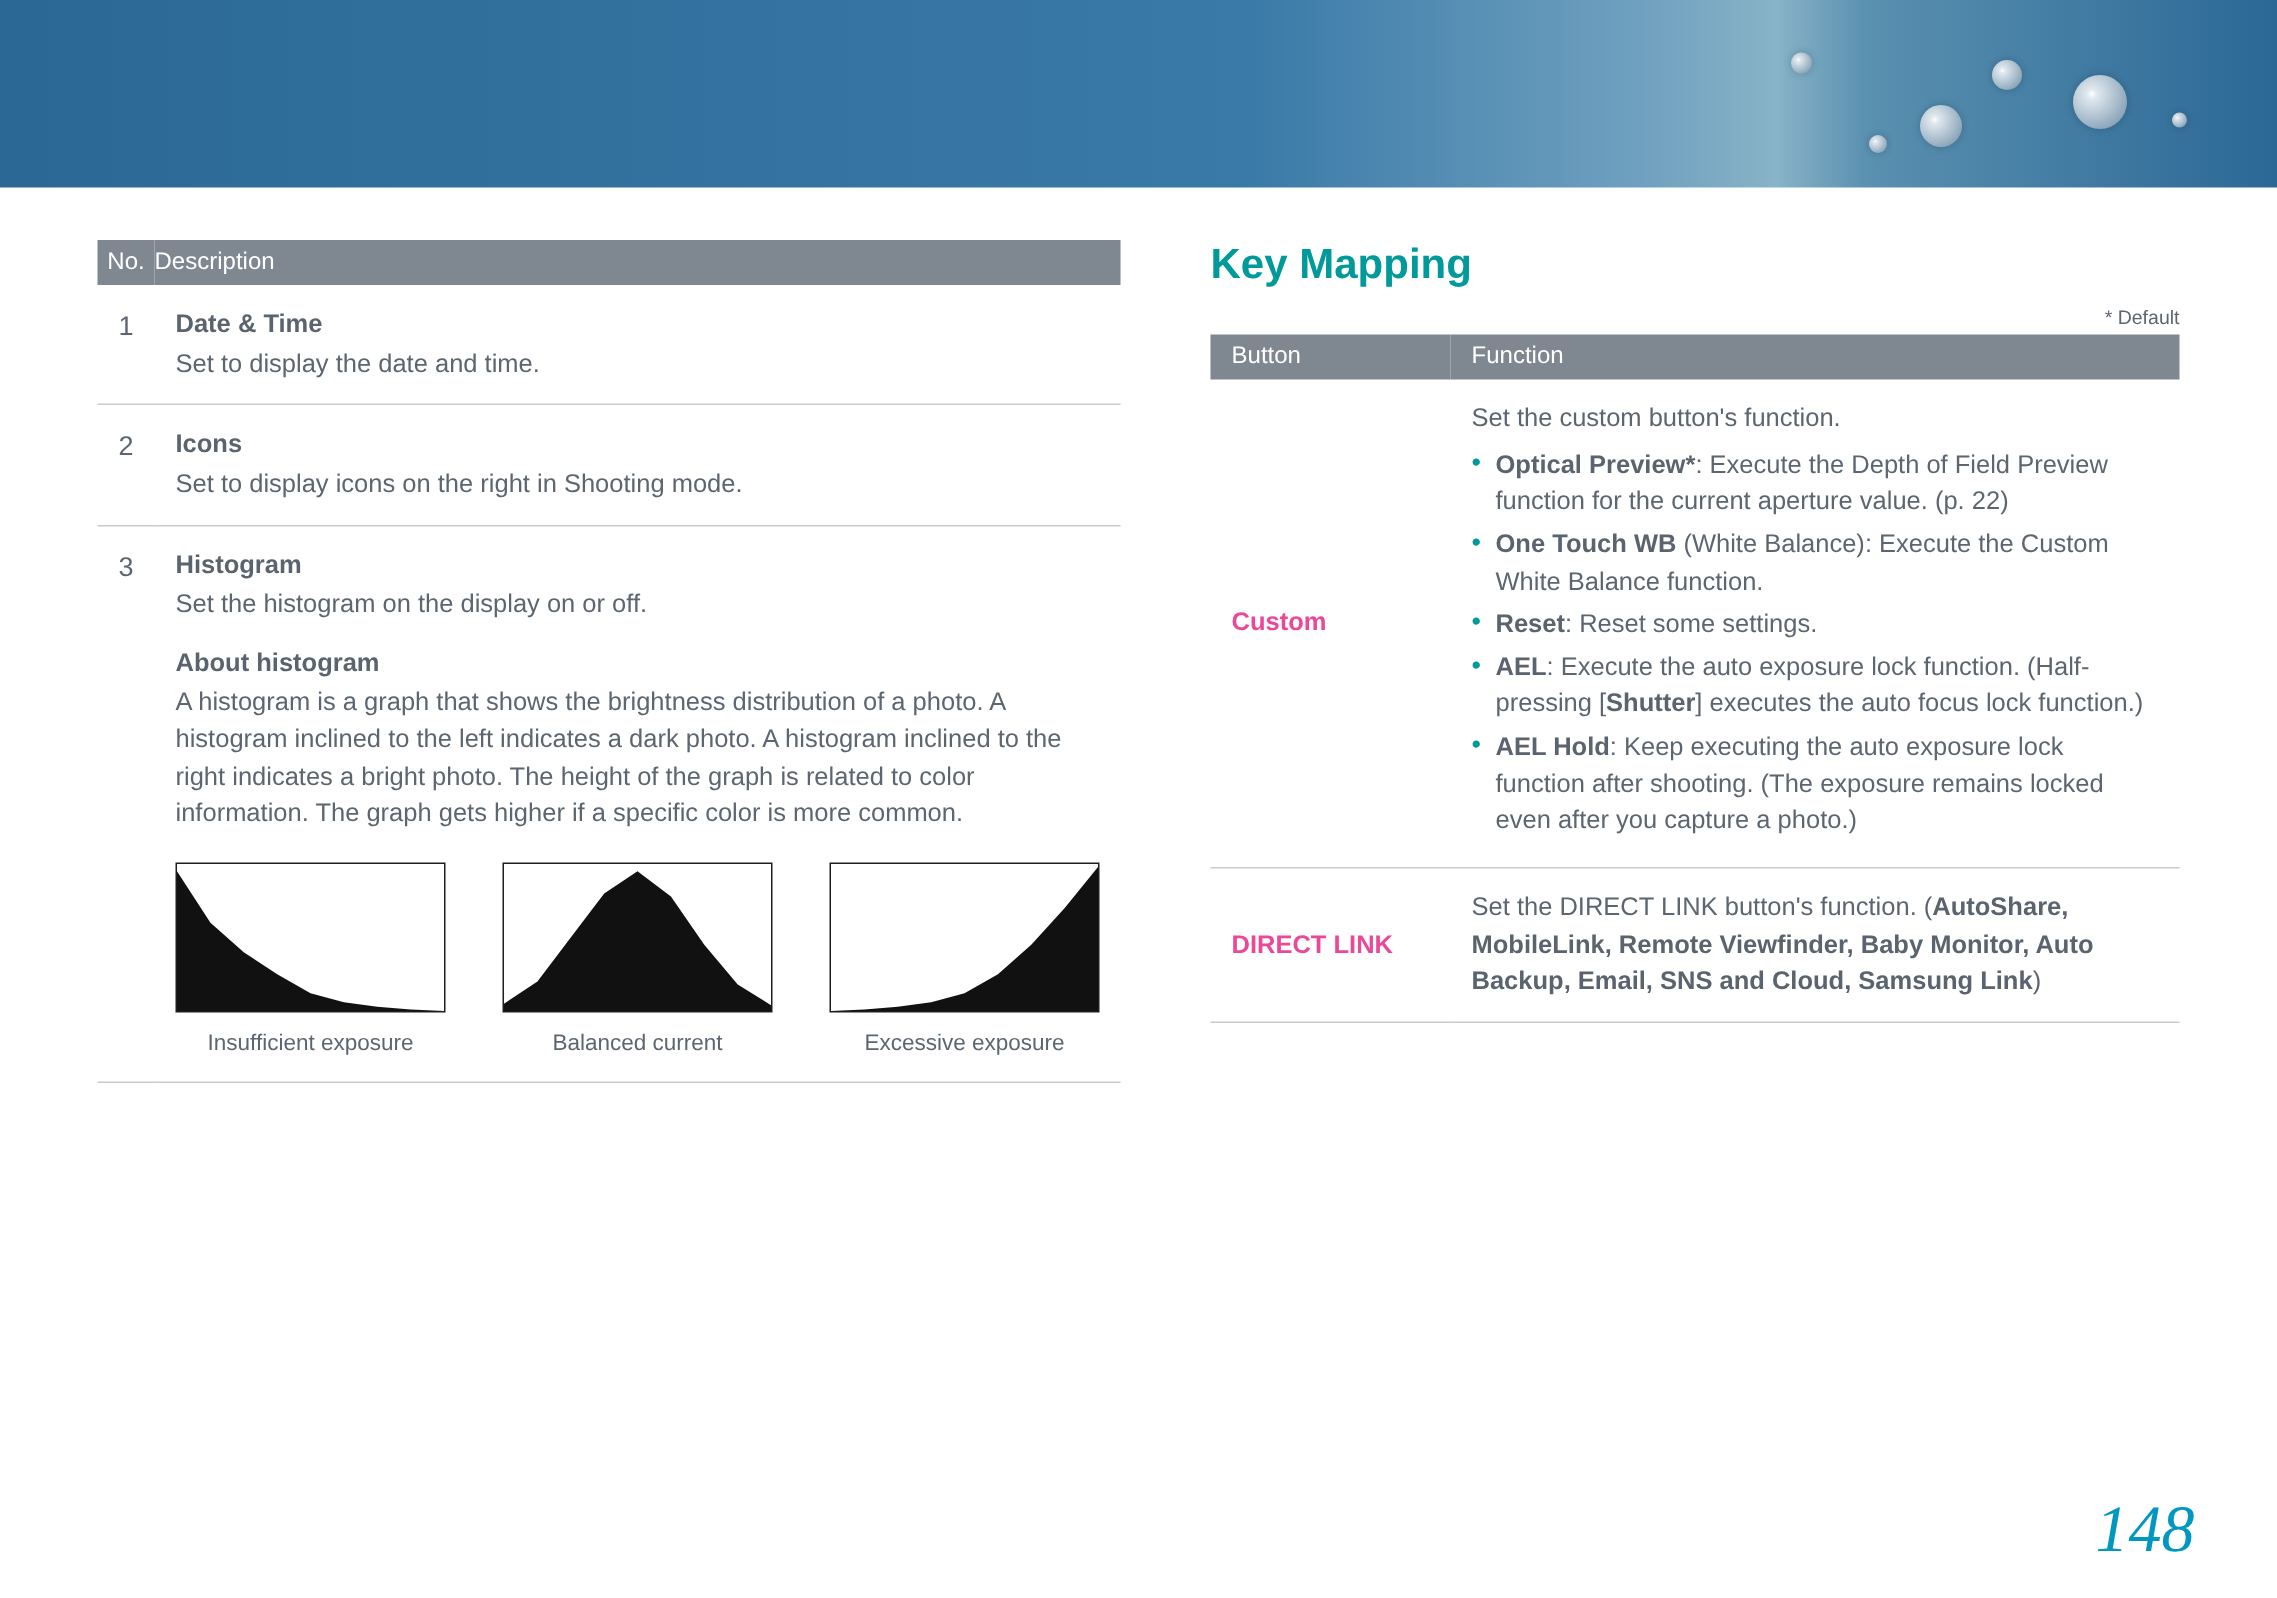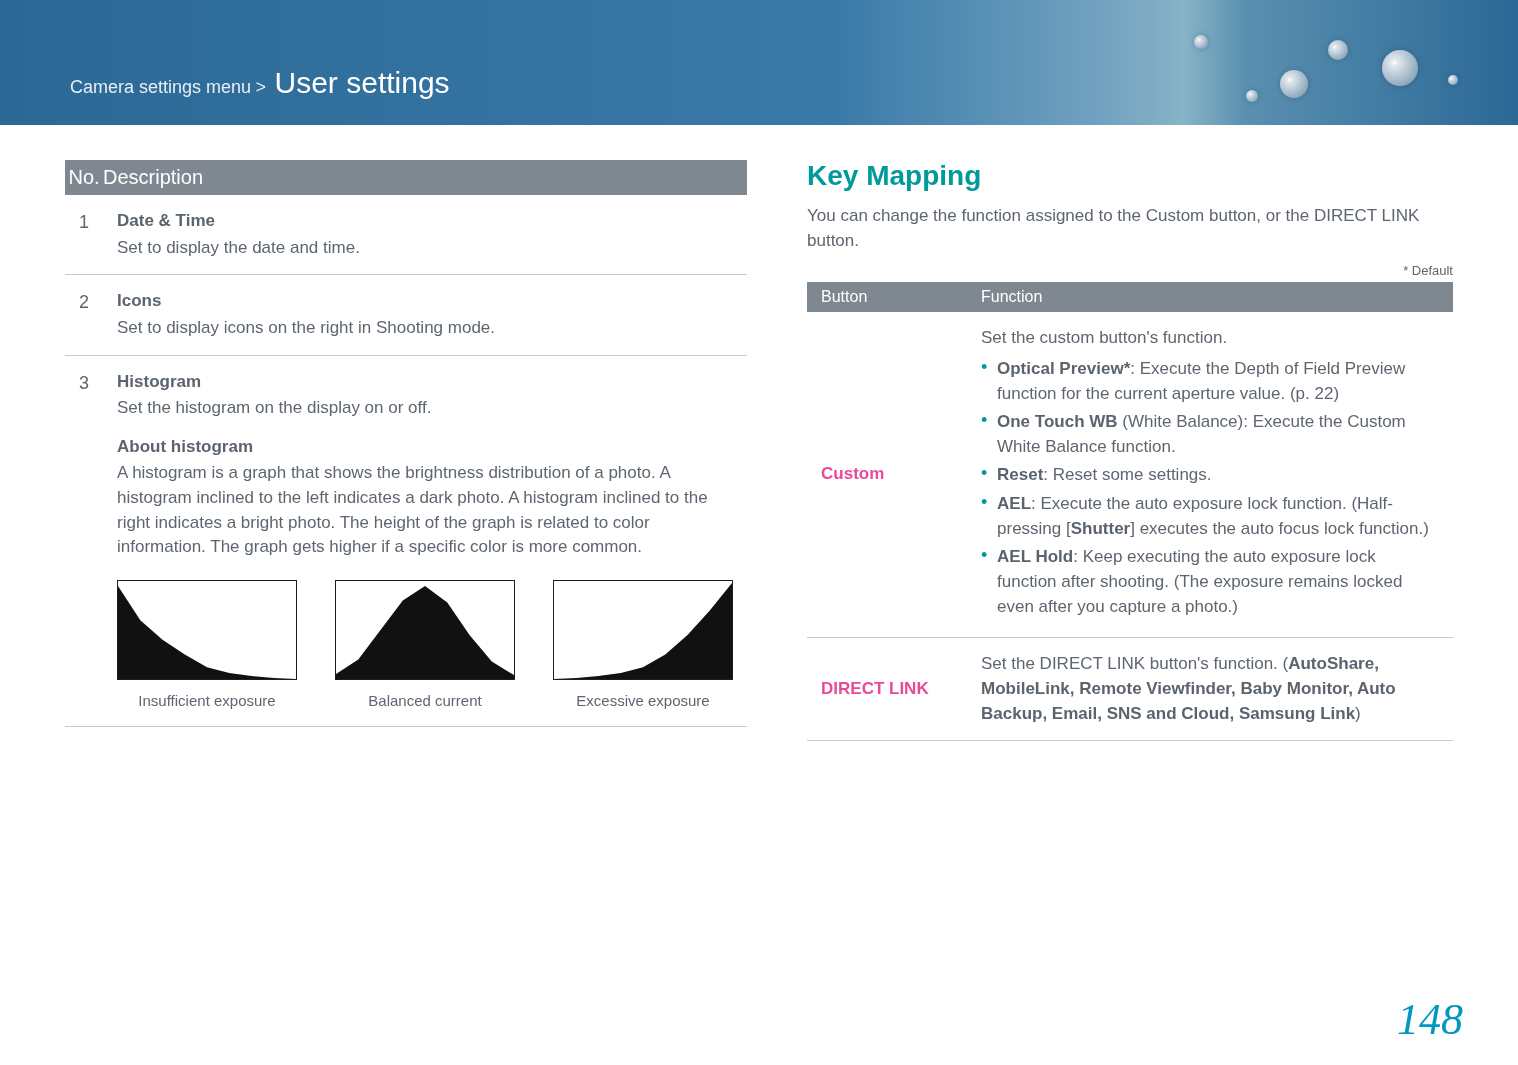--- a/index.html
+++ b/index.html
@@ -21,21 +21,21 @@
   .dots .d2 { width: 20px; height: 20px; right: 110px; top: 20px; }
   .dots .d3 { width: 28px; height: 28px; right: 150px; top: 50px; }
   .dots .d4 { width: 12px; height: 12px; right: 200px; top: 70px; }
   .dots .d5 { width: 14px; height: 14px; right: 250px; top: 15px; }
   .dots .d6 { width: 10px; height: 10px; right: 0px; top: 55px; }
 
   .page { display: flex; padding: 35px 65px 0 65px; gap: 60px; }
   .col { flex: 1 1 0; }
 
   .tbl { width: 100%; border-collapse: collapse; }
-  .tbl th { background: #7f8791; color: #fff; font-weight: 500; font-size: 20px; text-align: left; padding: 6px 0; }
+  .tbl th { background: #7f8791; color: #fff; font-weight: 500; font-size: 16px; text-align: left; padding: 6px 0; }
   .tbl th.no { width: 60px; text-align: center; }
   .tbl td { border-bottom: 1px solid #c7cace; padding: 14px 14px; vertical-align: top; color: #5d6670; font-size: 17px; line-height: 1.45; }
   .tbl td.no { text-align: center; color: #5d6670; font-size: 18px; border-right: none; }
   .tbl .label { font-weight: 700; color: #5b646e; }
   .tbl .sub { font-weight: 700; color: #5b646e; margin-top: 14px; display: block; }
   .tbl p { margin: 2px 0 0 0; }
   .histo-row td { border-bottom: 1px solid #c7cace; }
 
   .histo-graphs { display: flex; gap: 38px; margin-top: 20px; }
   .hcard { width: 180px; }
@@ -55,25 +55,20 @@
   .tbl2 li { position: relative; padding-left: 16px; margin: 4px 0; }
   .tbl2 li::before { content: "•"; position: absolute; left: 0; top: 0; color: #009a9a; font-size: 18px; line-height: 1.2; }
   .b { font-weight: 700; color: #5b646e; }
 
   .page-num { position: absolute; right: 55px; bottom: 20px; font-family: Georgia, "Times New Roman", serif; font-style: italic; font-size: 44px; color: #0097c1; }
 </style>
 </head>
 <body>
 
 <div class="header-bar">
-  <span>
-    <span class="crumb">Camera settings menu</span>
-    <span class="crumb sep">&gt;</span>
-    <span class="title">User settings</span>
-  </span>
   <div class="dots">
     <div class="d d1"></div>
       <div class="d d2"></div>
       <div class="d d3"></div>
       <div class="d d4"></div>
       <div class="d d5"></div>
       <div class="d d6"></div>
   </div>
 </div>
 
@@ -129,21 +124,20 @@
               </div>
             </div>
           </td>
         </tr>
       </tbody>
     </table>
   </div>
 
   <div class="col">
     <div class="section-title">Key Mapping</div>
-    <p class="intro">You can change the function assigned to the Custom button, or the DIRECT LINK button.</p>
     <div class="default-note">* Default</div>
     <table class="tbl2">
       <thead>
         <tr>
           <th class="btncol">Button</th>
           <th>Function</th>
         </tr>
       </thead>
       <tbody>
         <tr>

